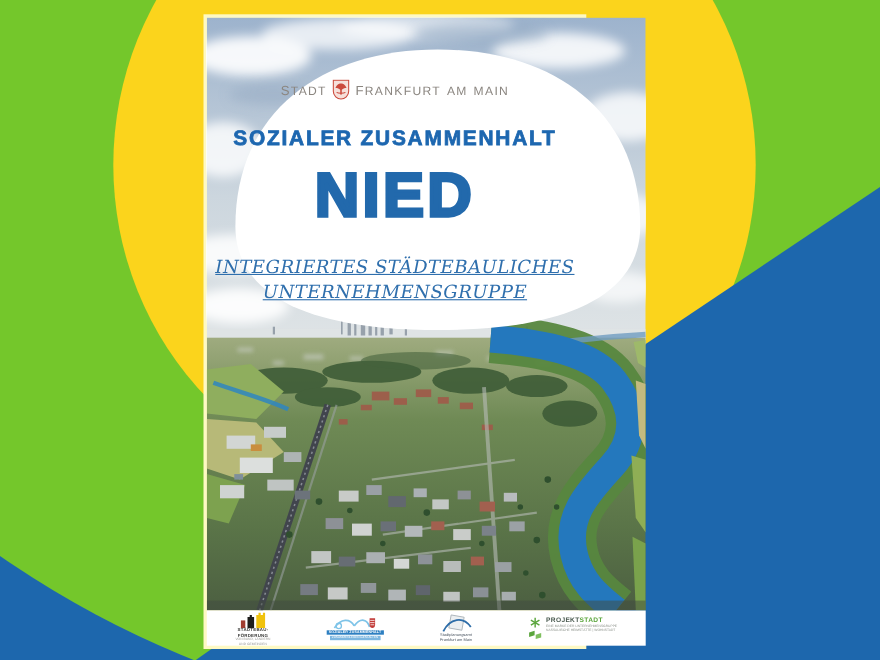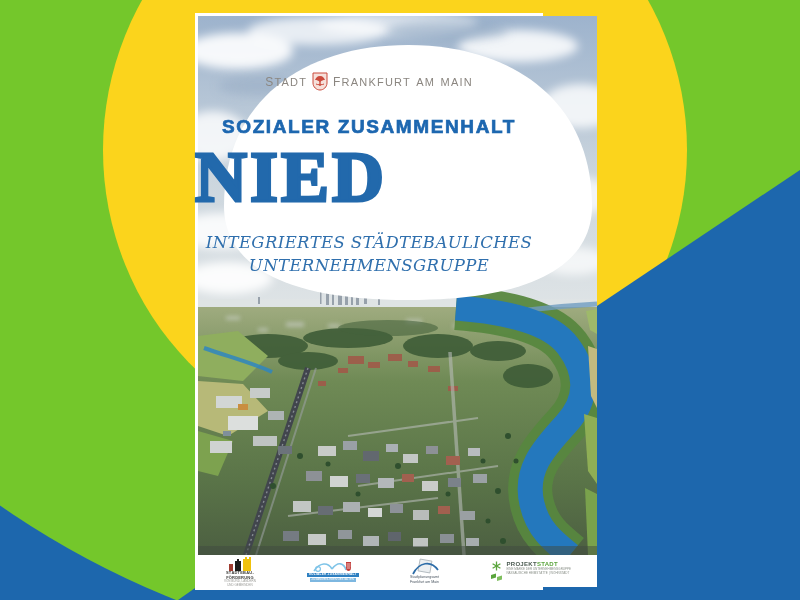--- a/index.html
+++ b/index.html
@@ -1,33 +1,33 @@
 <!DOCTYPE html>
 <html><head>
 <meta charset="utf-8">
 <style>
   html,body{margin:0;padding:0;background:#1d67ad;}
   .stage{position:relative;width:800px;height:600px;overflow:hidden;font-family:"Liberation Sans",sans-serif;}
   .bg{position:absolute;left:0;top:0;}
   
-  .cover{position:absolute;left:195px;top:13px;width:348px;height:577px;background:#ffffff;}
+  .cover{position:absolute;left:185px;top:13px;width:348px;height:577px;background:#fef9c3;}
   .photo{position:absolute;left:3px;top:3px;width:399px;height:539px;}
   
   .citylogo{position:absolute;left:0;top:58px;width:100%;display:flex;align-items:center;justify-content:center;gap:5px;color:#8b8680;}
   .citylogo .wm{font-variant:small-caps;text-transform:lowercase;font-size:15px;letter-spacing:1.2px;color:#8b8680;}
   .citylogo .wm::first-letter{font-size:17px;}
   .program{position:absolute;left:0;top:103px;width:100%;text-align:center;
     font-size:19px;font-weight:800;letter-spacing:1.6px;color:#1d67b0;
     -webkit-text-stroke:0.7px #1d67b0;}
-  .nied{position:absolute;left:0;top:124px;width:100%;text-align:left;
-    font-size:72px;line-height:80px;font-weight:800;letter-spacing:3px;color:#2269ac;font-family:Liberation Serif, serif;
+  .nied{position:absolute;left:0;top:124px;width:100%;text-align:center;
+    font-size:56px;line-height:80px;font-weight:800;letter-spacing:3px;color:#2269ac;
     -webkit-text-stroke:3px #2269ac;}
   .subtitle{position:absolute;left:0;top:218px;width:100%;text-align:center;
     font-family:"DejaVu Serif","Liberation Serif",serif;font-style:italic;
-    font-size:16.5px;line-height:1.4;letter-spacing:0.4px;color:#2f6fad;}
+    font-size:16.5px;line-height:1.4;letter-spacing:0.4px;color:#2f6fad;text-decoration:underline;}
   
   .logobar{position:absolute;left:3px;bottom:3px;width:399px;height:32px;background:#fff;
     display:flex;align-items:center;justify-content:space-between;padding:0 26px;box-sizing:border-box;}
   .lg{display:flex;flex-direction:column;align-items:center;line-height:1.15;}
   .lg .t1{font-size:4px;font-weight:bold;color:#3a3a38;letter-spacing:.2px;}
   .lg .t2{font-size:3px;color:#9a9a96;}
   .banner1{background:#2d7fc1;color:#fff;font-size:3.2px;font-weight:bold;padding:0.5px 2px;letter-spacing:.2px;}
   .banner2{background:#7db7e0;color:#fff;font-size:2.8px;padding:0.5px 2px;margin-top:0.5px;}
   .ps-row{display:flex;align-items:flex-start;gap:3px;}
   .ps-text{display:flex;flex-direction:column;align-items:flex-start;}

